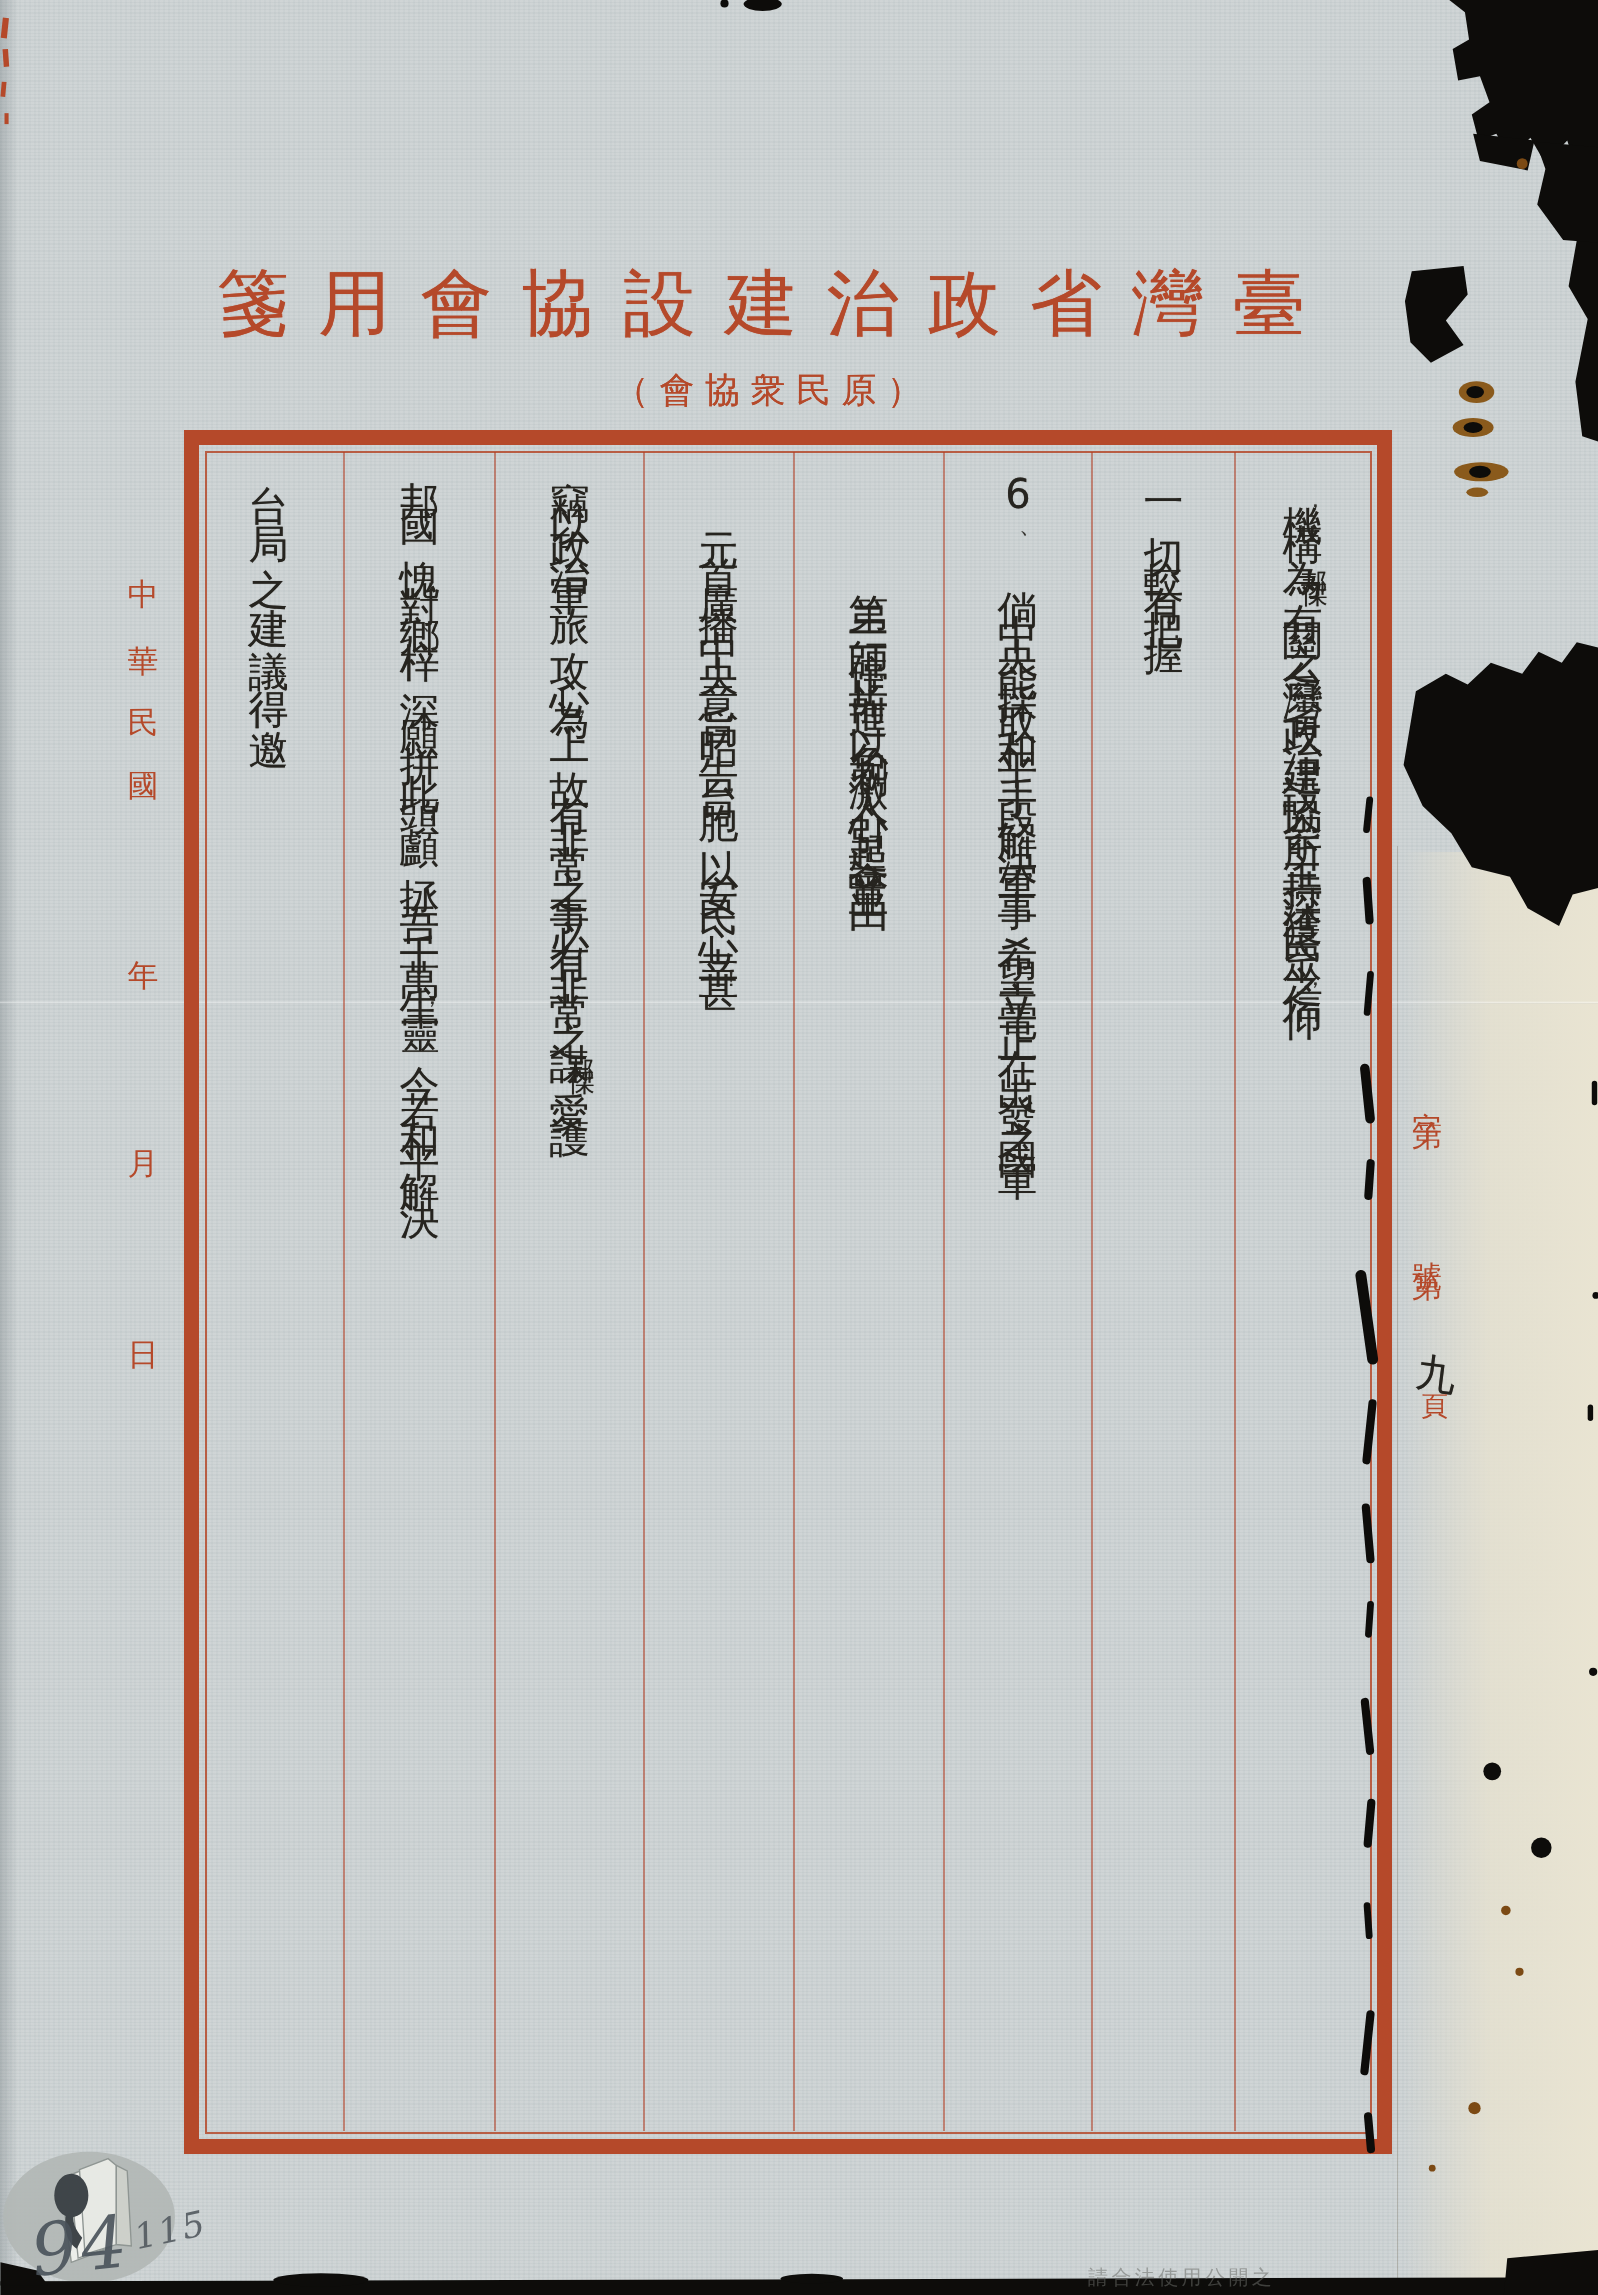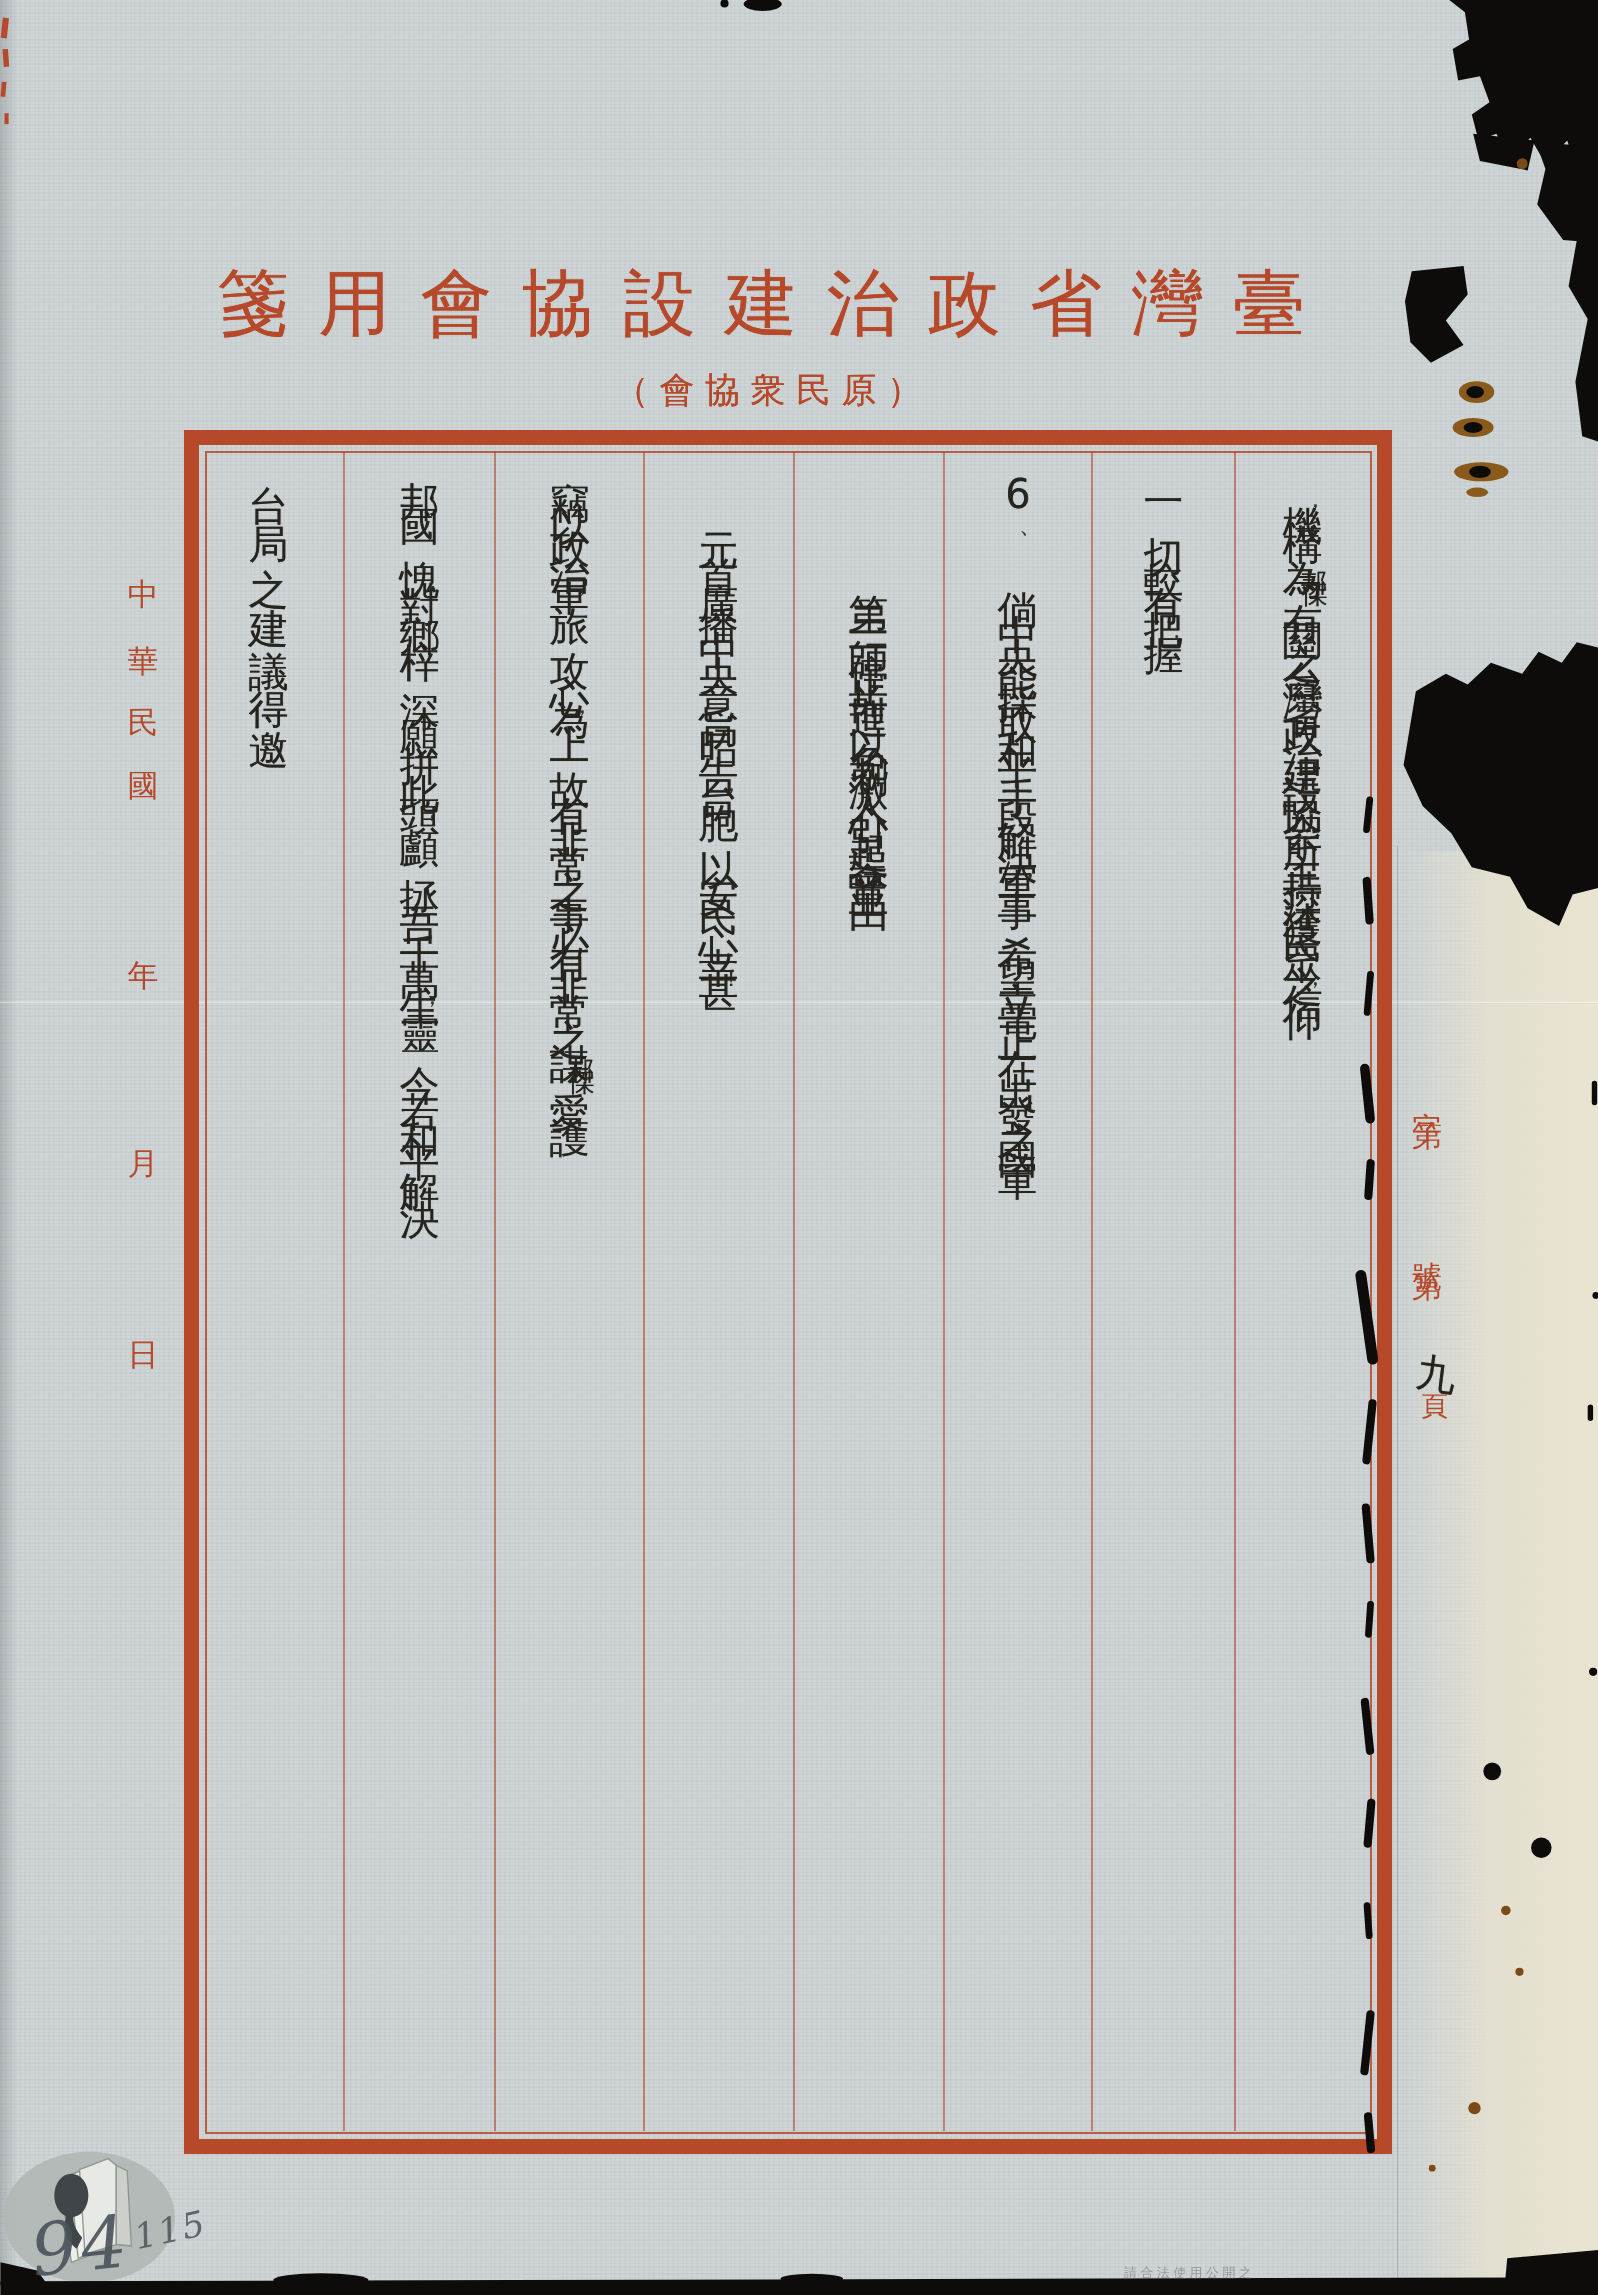--- a/index.html
+++ b/index.html
@@ -65,21 +65,21 @@
   .page-unit{position:absolute;left:1421px;top:1388px;font-size:27px;color:#b5492a;
         font-family:"DejaVu Serif",serif;}
 
   
   .pencil94{position:absolute;left:31px;top:2204px;font-size:72px;color:#49525a;
         font-family:"DejaVu Serif",serif;font-style:italic;transform:rotate(-6deg);
         letter-spacing:4.1px;opacity:.9;}
   .pencil115{position:absolute;left:134px;top:2210px;font-size:35px;color:#535a60;
         font-family:"DejaVu Serif",serif;font-style:italic;transform:rotate(-12deg);
         letter-spacing:2px;opacity:.9;}
-  .usage-watermark{position:absolute;left:1124px;top:2264px;font-size:13px;
+  .usage-watermark{position:absolute;left:1088px;top:2264px;font-size:20px;
         color:rgba(105,108,104,.55);letter-spacing:3.4px;font-family:"DejaVu Sans",sans-serif;}
 
   svg.overlay{position:absolute;left:0;top:0;pointer-events:none;}
 </style>
 </head>
 <body>
 
 <div class="page">
 
   <div class="edge-shadow"></div>

